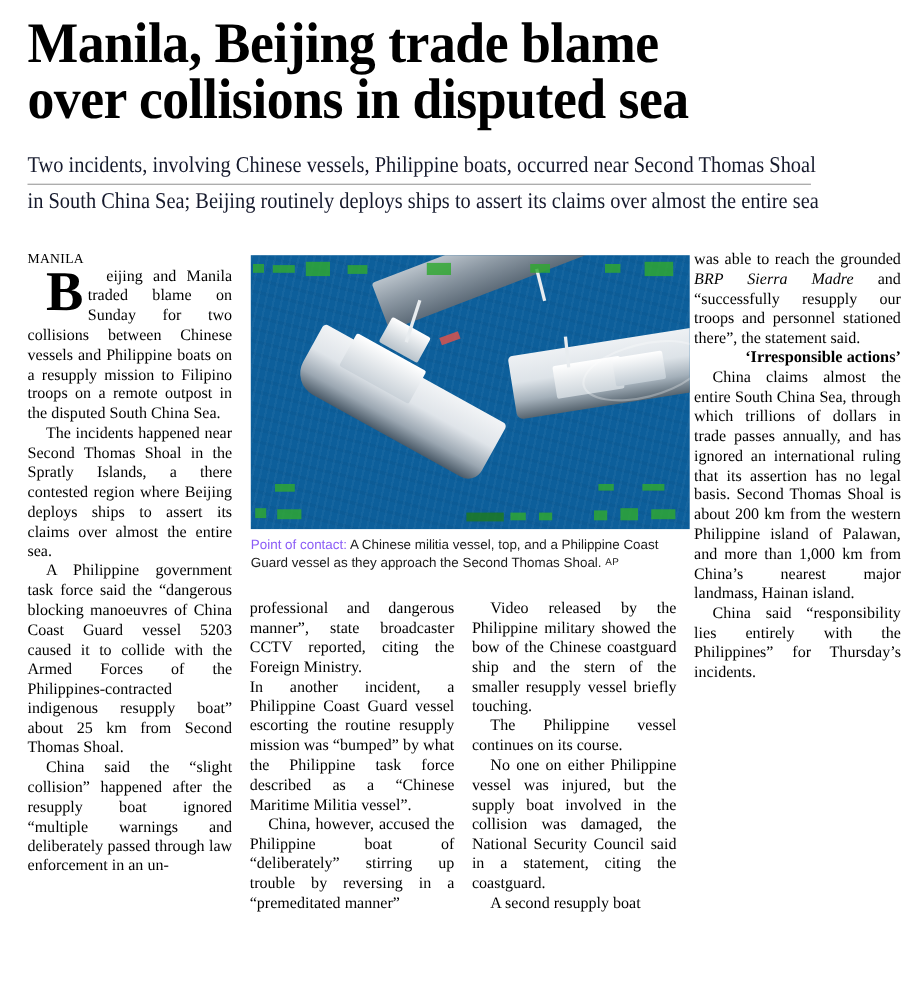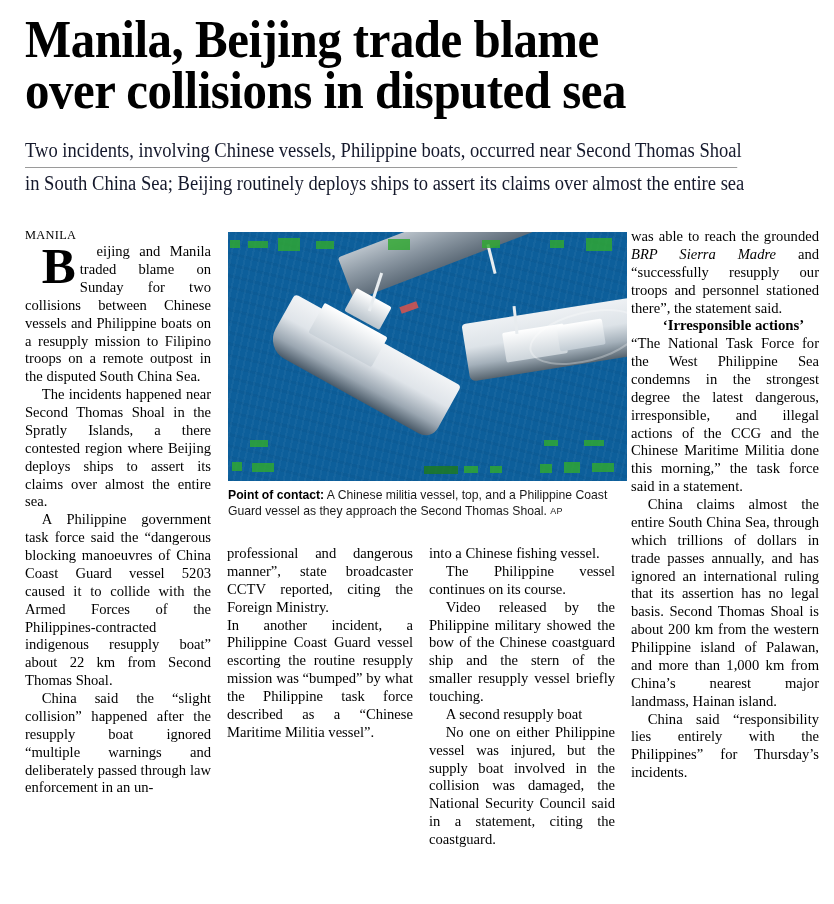--- a/index.html
+++ b/index.html
@@ -111,21 +111,21 @@
     padding: 2px 4px 0 0;
     margin-top: 1px;
   }
 
   .subheading {
     font-weight: bold;
     font-size: 14.8px;
     line-height: 1.2;
     text-indent: 0;
     margin-top: 13px;
-    text-align: center;
+    text-align: right;
   }
 
   em.ital { }
 
   
   .photo-wrap {
     position: absolute;
     left: 228px;
     top: 232px;
     width: 399px;
@@ -224,22 +224,22 @@
     position: absolute;
     left: 228px;
     top: 487px;
     width: 400px;
     font-family: "Liberation Sans", "DejaVu Sans", sans-serif;
     font-size: 12.2px;
     line-height: 1.32;
     color: #1a1a1a;
   }
   .caption .label {
-    font-weight: bold;
-    color: #000000;
+    font-weight: normal;
+    color: #8b5cf6;
   }
   .caption .credit {
     font-size: 9px;
     letter-spacing: 0.3px;
     vertical-align: 1px;
   }
 </style>
 </head>
 <body>
 
@@ -299,39 +299,38 @@
   <div class="caption">
     <span class="label">Point of contact:</span><span> A Chinese militia vessel, top, and a Philippine Coast Guard vessel as they approach the Second Thomas Shoal.</span> <span class="credit">AP</span>
   </div>
 
   <div class="columns">
 
     <div class="col col-1">
       <span class="dateline">MANILA</span>
       <p class="dropcap-para"><span class="dropcap">B</span><span>eijing and Manila traded blame on Sunday for two collisions between Chinese vessels and Philippine boats on a resupply mission to Filipino troops on a remote outpost in the disputed South China Sea.</span></p>
       <p>The incidents happened near Second Thomas Shoal in the Spratly Islands, a there contested region where Beijing deploys ships to assert its claims over almost the entire sea.</p>
-      <p>A Philippine government task force said the “dangerous blocking manoeuvres of China Coast Guard vessel 5203 caused it to collide with the Armed Forces of the Philippines-contracted indigenous resupply boat” about 22 km from Second Thomas Shoal.</p>
+      <p>A Philippine government task force said the “dangerous blocking manoeuvres of China Coast Guard vessel 5203 caused it to collide with the Armed Forces of the Philippines-contracted indigenous resupply boat” about 25 km from Second Thomas Shoal.</p>
       <p>China said the “slight collision” happened after the resupply boat ignored “multiple warnings and deliberately passed through law enforcement in an un-</p>
     </div>
 
     <div class="col col-2">
       <p class="noindent">professional and dangerous manner”, state broadcaster CCTV reported, citing the Foreign Ministry.</p>
       <p class="noindent">In another incident, a Philippine Coast Guard vessel escorting the routine resupply mission was “bumped” by what the Philippine task force described as a “Chinese Maritime Militia vessel”.</p>
+      <p>China, however, accused the Philippine boat of “deliberately” stirring up trouble by reversing in a “premeditated manner”</p>
     </div>
 
     <div class="col col-3">
-      <p class="noindent">into a Chinese fishing vessel.</p>
+      <p>Video released by the Philippine military showed the bow of the Chinese coastguard ship and the stern of the smaller resupply vessel briefly touching.</p>
       <p>The Philippine vessel continues on its course.</p>
-      <p>Video released by the Philippine military showed the bow of the Chinese coastguard ship and the stern of the smaller resupply vessel briefly touching.</p>
+      <p>No one on either Philippine vessel was injured, but the supply boat involved in the collision was damaged, the National Security Council said in a statement, citing the coastguard.</p>
       <p>A second resupply boat</p>
-      <p>No one on either Philippine vessel was injured, but the supply boat involved in the collision was damaged, the National Security Council said in a statement, citing the coastguard.</p>
     </div>
 
     <div class="col col-4">
       <p class="noindent"><span>was able to reach the grounded </span><em class="ital">BRP Sierra Madre</em><span> and “successfully resupply our troops and personnel stationed there”, the statement said.</span></p>
       <p class="subheading">‘Irresponsible actions’</p>
-      <p class="noindent">“The National Task Force for the West Philippine Sea condemns in the strongest degree the latest dangerous, irresponsible, and illegal actions of the CCG and the Chinese Maritime Militia done this morning,” the task force said in a statement.</p>
       <p>China claims almost the entire South China Sea, through which trillions of dollars in trade passes annually, and has ignored an international ruling that its assertion has no legal basis. Second Thomas Shoal is about 200 km from the western Philippine island of Palawan, and more than 1,000 km from China’s nearest major landmass, Hainan island.</p>
       <p>China said “responsibility lies entirely with the Philippines” for Thursday’s incidents.</p>
     </div>
 
   </div>
 </div>
 
 </body></html>

